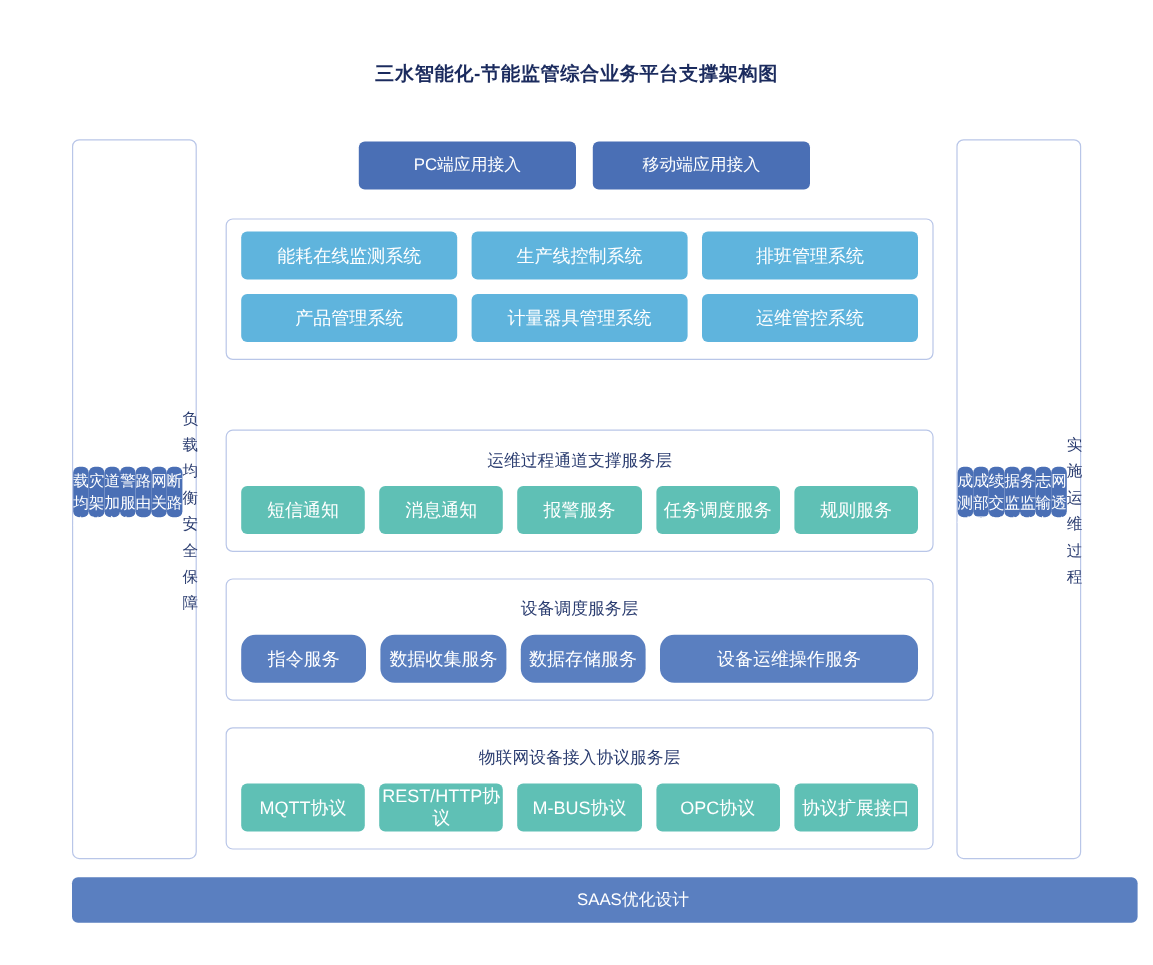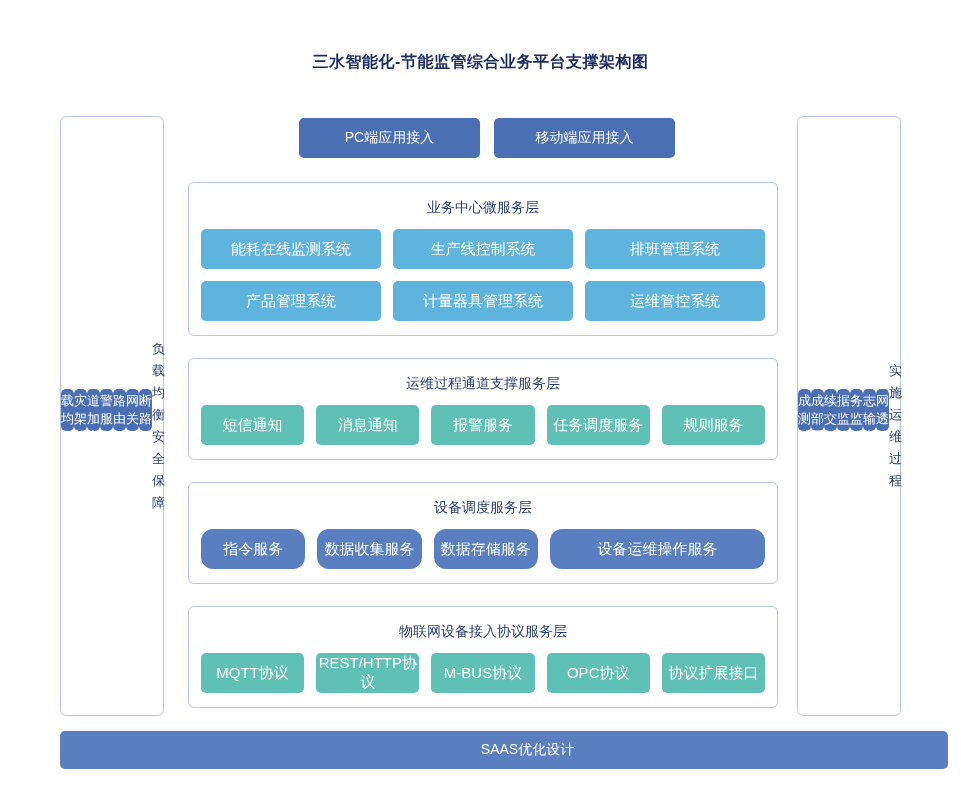--- a/index.html
+++ b/index.html
@@ -188,21 +188,20 @@
       <div>运维过程</div>
     </div>
   </div>
 
   <div class="access-row">
     <div class="access-box">PC端应用接入</div>
     <div class="access-box">移动端应用接入</div>
   </div>
 
   <div class="layer layer-business">
-    <div class="layer-title">业务中心微服务层</div>
     <div class="row">
       <div class="cell c-blue">能耗在线监测系统</div>
       <div class="cell c-blue">生产线控制系统</div>
       <div class="cell c-blue">排班管理系统</div>
     </div>
     <div class="row">
       <div class="cell c-blue">产品管理系统</div>
       <div class="cell c-blue">计量器具管理系统</div>
       <div class="cell c-blue">运维管控系统</div>
     </div>

